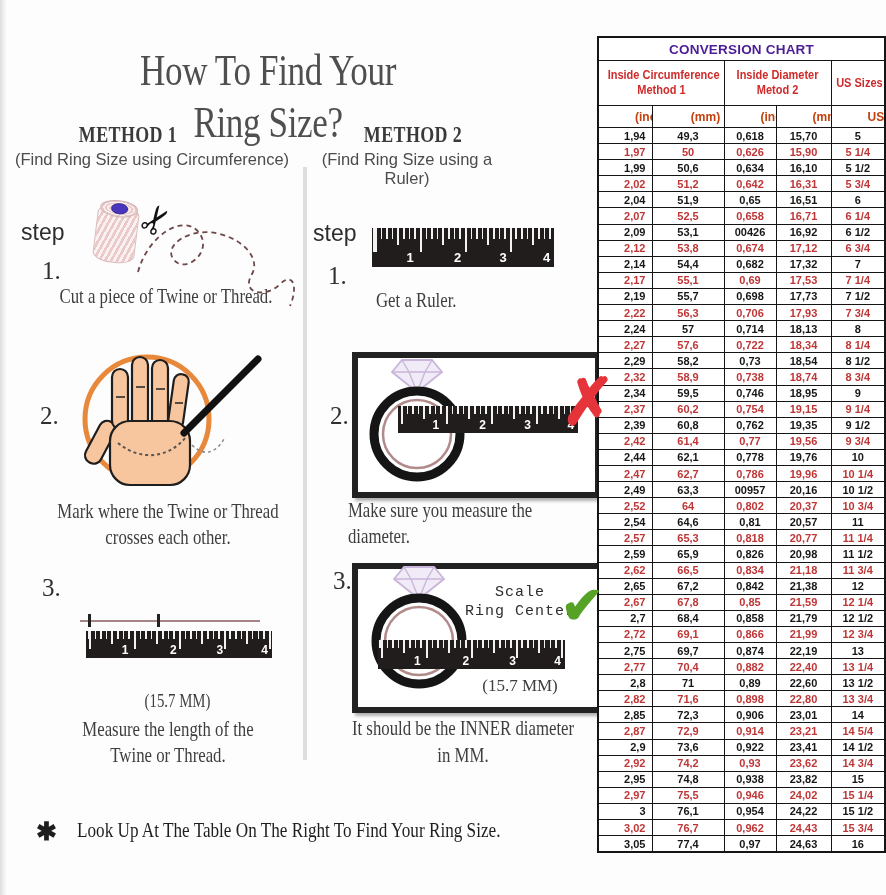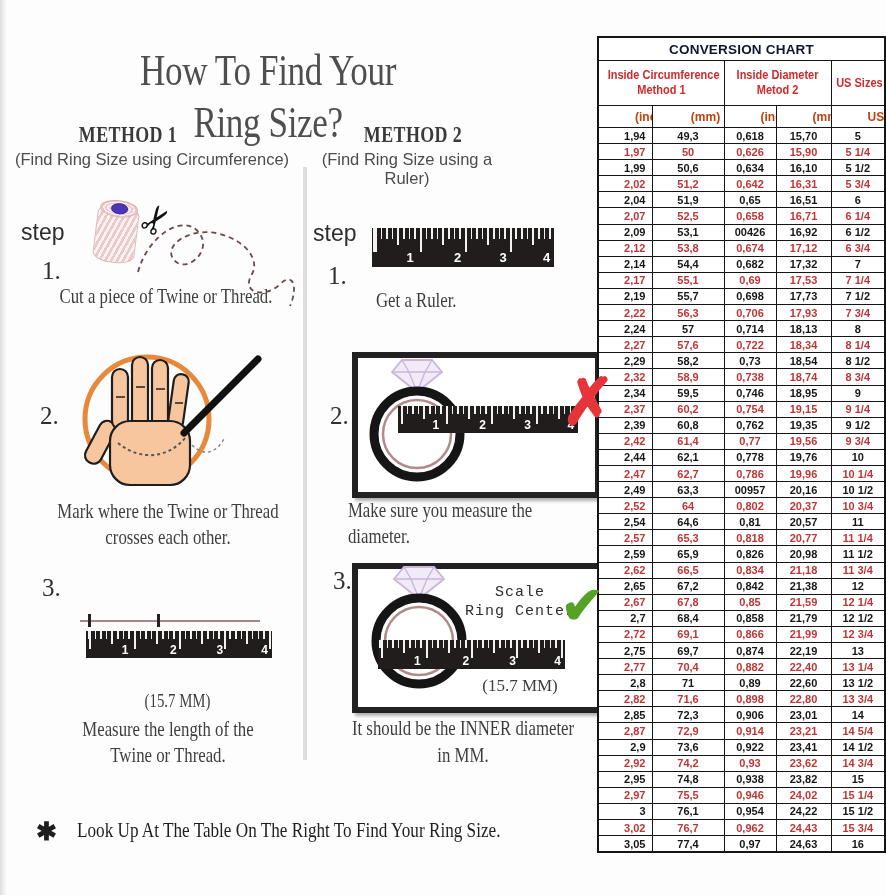--- a/index.html
+++ b/index.html
@@ -67,21 +67,21 @@
       font-weight:900;font-size:52px;line-height:1;-webkit-text-stroke:1.5px #55a227;z-index:5;}
   .scale-label{position:absolute;font-family:"Liberation Mono","DejaVu Sans Mono",monospace;
       font-size:15px;color:#2e2e2e;line-height:19px;text-align:center;letter-spacing:1px;}
   .mm-note{font-size:17px;color:#3e3e3e;}
 
   
   .conv{position:absolute;left:597px;top:36px;width:287px;border-collapse:collapse;
       table-layout:fixed;font-family:"Liberation Sans",sans-serif;font-weight:bold;
       background:#fff;border:2.5px solid #151515;}
   .conv th,.conv td{border:1.5px solid #151515;overflow:hidden;white-space:nowrap;}
-  .conv .t-title th{font-size:13.5px;color:#0f172a;height:20px;letter-spacing:.2px;}
+  .conv .t-title th{font-size:13.5px;color:#4c1d95;height:20px;letter-spacing:.2px;}
   .conv .t-grp th{font-size:12.5px;color:#cf2b2b;height:42px;line-height:15px;}
   .conv .t-grp .cond{display:inline-block;transform:scaleX(.88);transform-origin:50% 50%;}
   .conv .t-sub th{font-size:12px;color:#c2410c;height:19px;padding-left:36px;}
   .conv td{font-size:11px;color:#161616;height:15.1px;text-align:center;padding:0;}
   .conv td.fc{text-align:right;padding-right:6px;}
   .conv tr.red-row td{color:#bf3636;}
 
   
   .footnote{left:36px;top:818px;display:flex;align-items:flex-start;gap:20px;color:#1e1e1e;}
   .footnote .ast{font-size:25px;font-weight:bold;line-height:1.1;}

